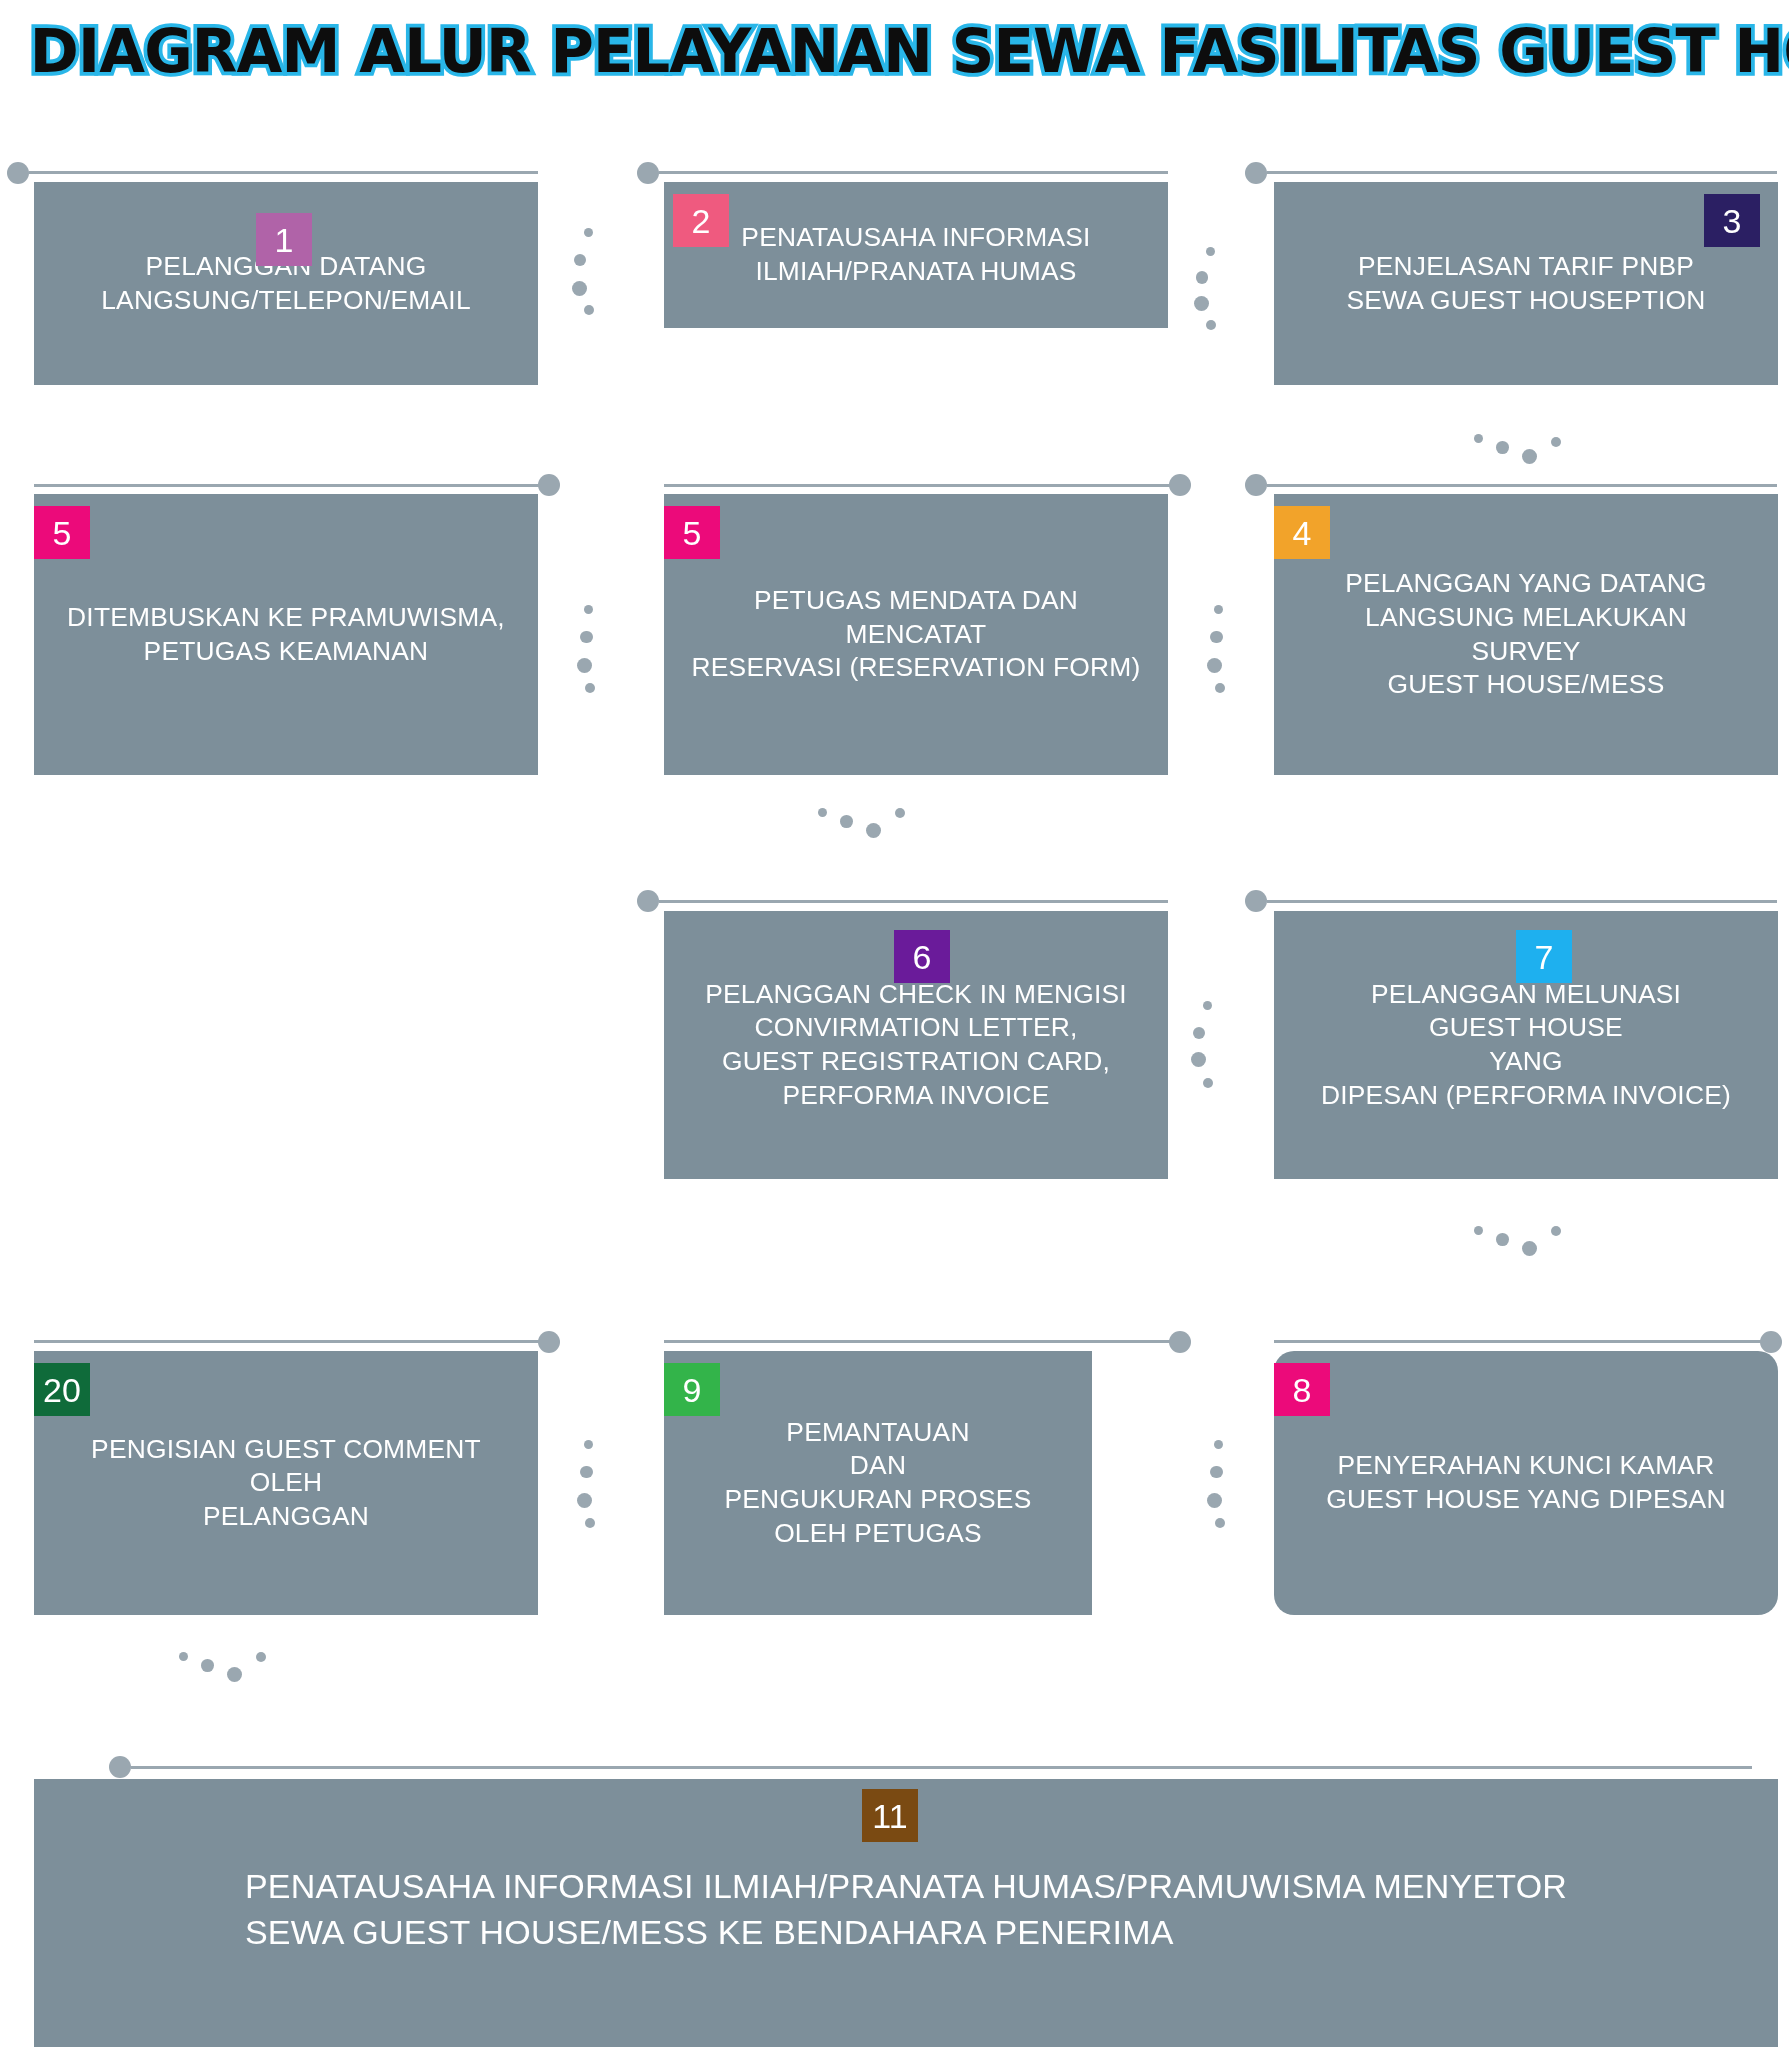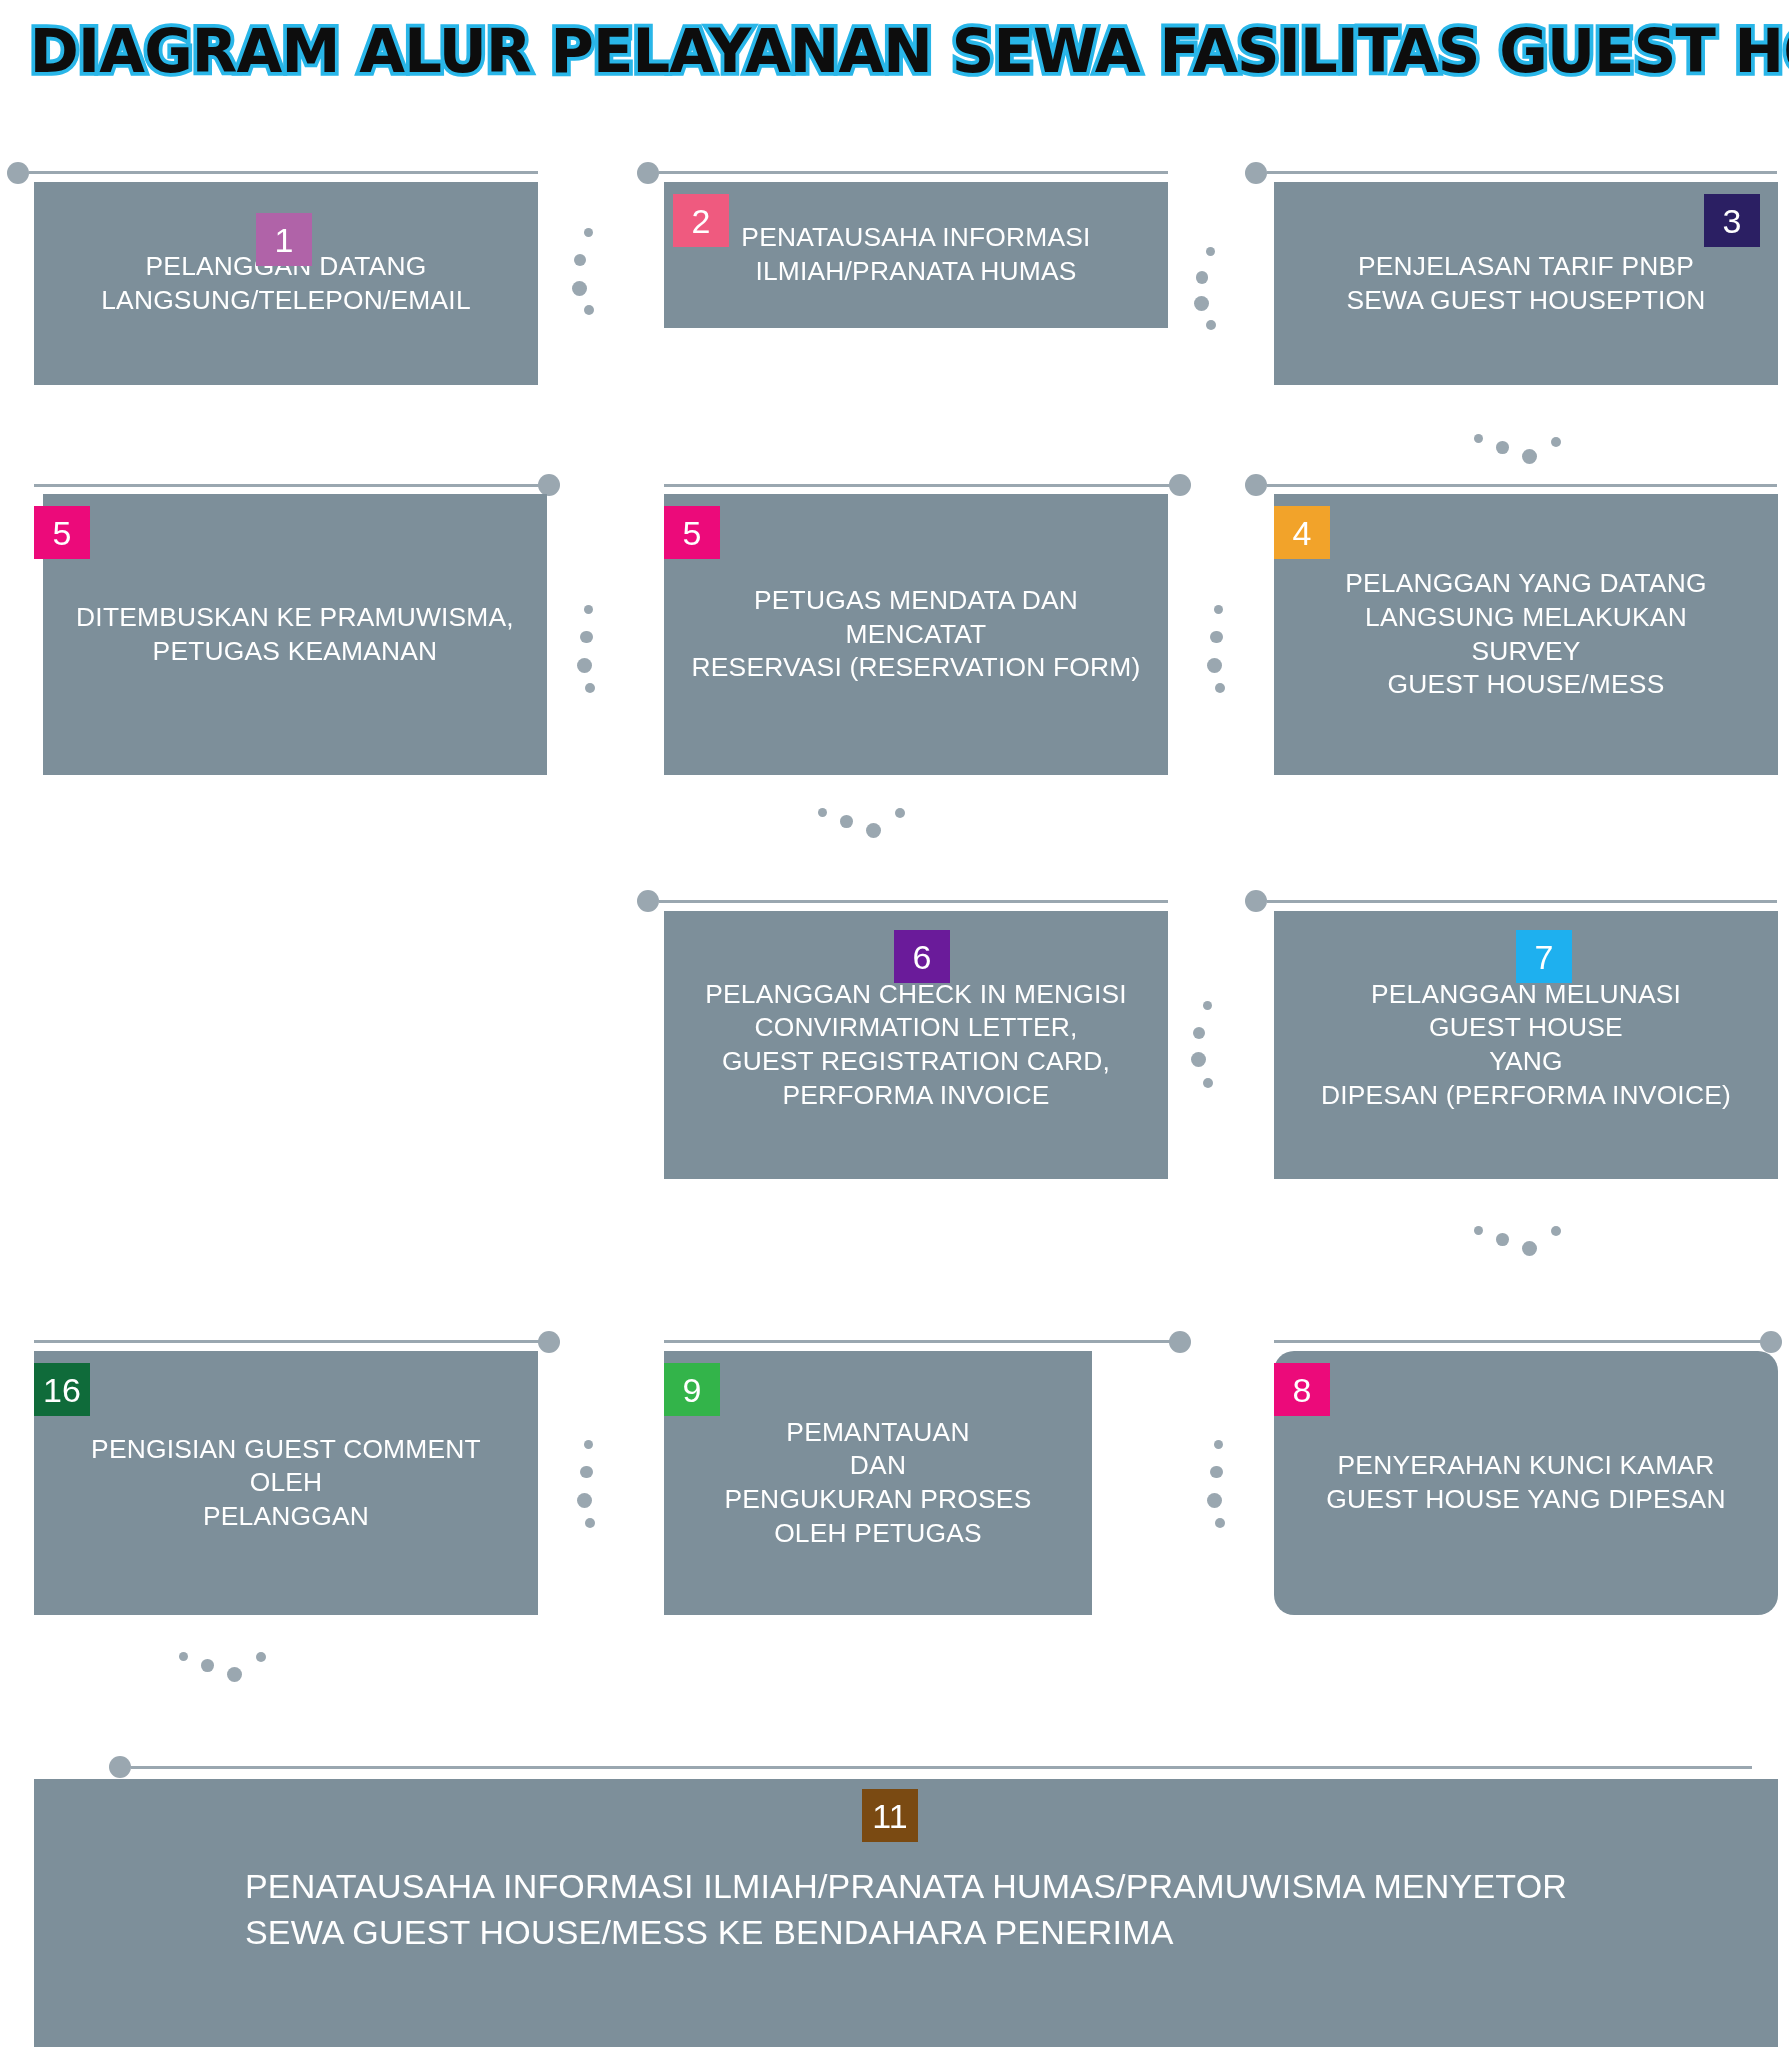--- a/index.html
+++ b/index.html
@@ -151,21 +151,21 @@
 
   <div class="arrow-dots" style="left:1474px; top:422px; width:111px; height:43px;">
     <i style="left:0px;   top:12px; width:9.4px; height:9.4px;"></i>
     <i style="left:22px;  top:19px; width:12.8px; height:12.8px;"></i>
     <i style="left:48px;  top:27px; width:15.3px; height:15.3px;"></i>
     <i style="left:77px;  top:15.3px; width:10.2px; height:10.2px;"></i>
   </div>
 
   <div class="dot" style="left:538px; top:474px;"></div>
   <div class="line" style="left:34px; top:484px; width:509px;"></div>
-  <div class="box" style="left:34px; top:494px; width:504px; height:281px;margin-left:9px;">
+  <div class="box" style="left:34px; top:494px; width:504px; height:281px;">
     <div class="box-text">DITEMBUSKAN KE PRAMUWISMA,
 PETUGAS KEAMANAN</div>
   </div>
   <div class="chip" style="left:34px; top:506px; background:#ec0a7a;">
     <span>5</span>
   </div>
 
   <div class="arrow-dots" style="left:558px; top:605px; width:51px; height:94px;">
     <i style="left:25.6px; top:0px;   width:9.4px; height:9.4px;"></i>
     <i style="left:22px; top:25.6px;  width:12.8px; height:12.8px;"></i>
@@ -249,21 +249,21 @@
   </div>
 
   <div class="dot" style="left:538px; top:1331px;"></div>
   <div class="line" style="left:34px; top:1340px; width:509px;"></div>
   <div class="box" style="left:34px; top:1351px; width:504px; height:264px;">
     <div class="box-text">PENGISIAN GUEST COMMENT
 OLEH
 PELANGGAN</div>
   </div>
   <div class="chip" style="left:34px; top:1363px; background:#0f6b3a;">
-    <span>16</span>
+    <span>20</span>
   </div>
 
   <div class="arrow-dots" style="left:558px; top:1440px; width:51px; height:94px;">
     <i style="left:25.6px; top:0px;   width:9.4px; height:9.4px;"></i>
     <i style="left:22px; top:25.6px;  width:12.8px; height:12.8px;"></i>
     <i style="left:19px; top:53px;  width:15.3px; height:15.3px;"></i>
     <i style="left:27px; top:78px;  width:10.2px; height:10.2px;"></i>
   </div>
 
   <div class="dot" style="left:1169px; top:1331px;"></div>

